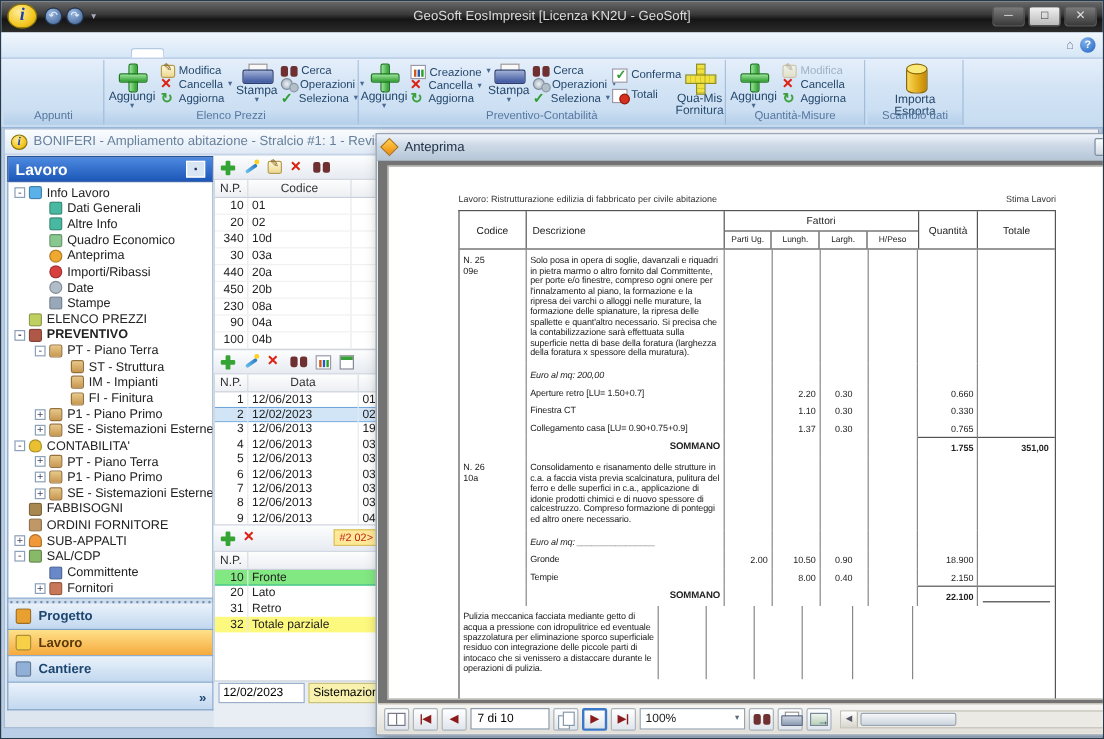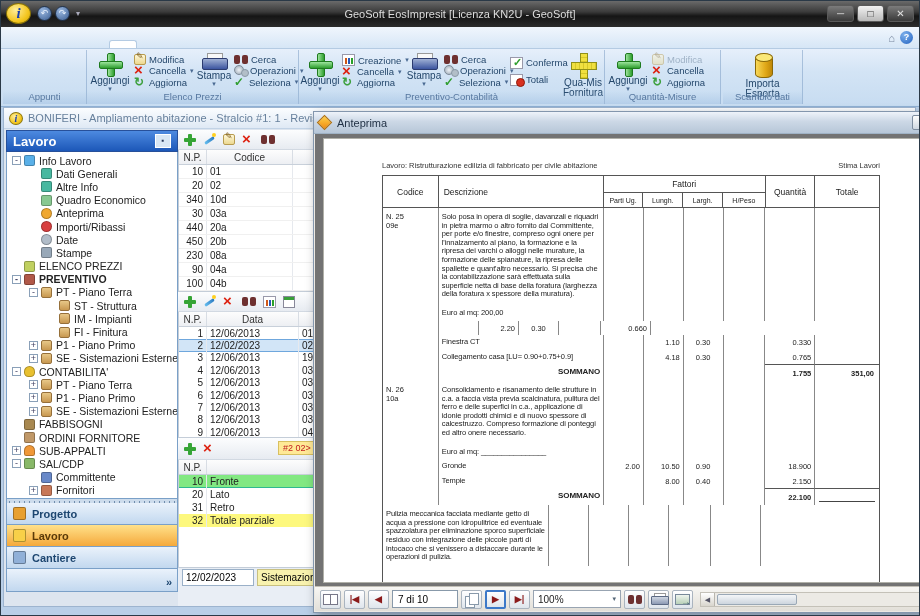--- a/index.html
+++ b/index.html
@@ -201,21 +201,21 @@
   .dc{width:56px;font-size:7.5px;line-height:8.6px}
   .dd{width:166px;font-size:7.5px;line-height:8.6px;letter-spacing:-0.1px}
   .dp{width:40px;text-align:right}
   .dl{width:40px;text-align:right}
   .dw{width:40px;text-align:center}
   .dhh{width:42px;text-align:right}
   .dq{width:50px;text-align:right}
   .dt{width:64px;text-align:right;border-right:none !important;padding-right:5px !important}
   .para .dd{padding-top:5px;padding-bottom:4px}
   .para .dc{padding-top:5px}
-  .note .dd{padding-top:6px;padding-bottom:3px}
+  .note .dd{font-style:italic;padding-top:6px;padding-bottom:3px}
   .meas{height:14.5px}
   .meas>span{padding-top:3px}
   .sommano{height:17px}
   .sommano .dd{text-align:right;font-weight:bold;font-size:8px;padding-top:4px}
   .sommano .dq,.sommano .dt{font-weight:bold;border-top:1px solid #555;padding-top:4px}
   .rule{position:relative}
   .rule::after{content:"";position:absolute;left:4px;right:4px;bottom:3px;border-bottom:1px solid #444}
 </style>
 </head>
 <body>
@@ -794,20 +794,21 @@
               <span class="dw"></span>
               <span class="dhh"></span>
               <span class="dq"></span>
               <span class="dt"></span>
             </div>
               <div class="drow meas">
               <span class="dc">
                   <span style="display:block"></span>
                   <span style="display:block"></span>
                 </span>
+              <span class="dd">Aperture retro [LU= 1.50+0.7]</span>
               <span class="dp"></span>
               <span class="dl">2.20</span>
               <span class="dw">0.30</span>
               <span class="dhh"></span>
               <span class="dq">0.660</span>
               <span class="dt"></span>
             </div>
               <div class="drow meas">
               <span class="dc">
                   <span style="display:block"></span>
@@ -821,21 +822,21 @@
               <span class="dq">0.330</span>
               <span class="dt"></span>
             </div>
               <div class="drow meas">
               <span class="dc">
                   <span style="display:block"></span>
                   <span style="display:block"></span>
                 </span>
               <span class="dd">Collegamento casa [LU= 0.90+0.75+0.9]</span>
               <span class="dp"></span>
-              <span class="dl">4.18</span>
+              <span class="dl">1.37</span>
               <span class="dw">0.30</span>
               <span class="dhh"></span>
               <span class="dq">0.765</span>
               <span class="dt"></span>
             </div>
               <div class="drow sommano">
               <span class="dc">
                   <span style="display:block"></span>
                   <span style="display:block"></span>
                 </span>

